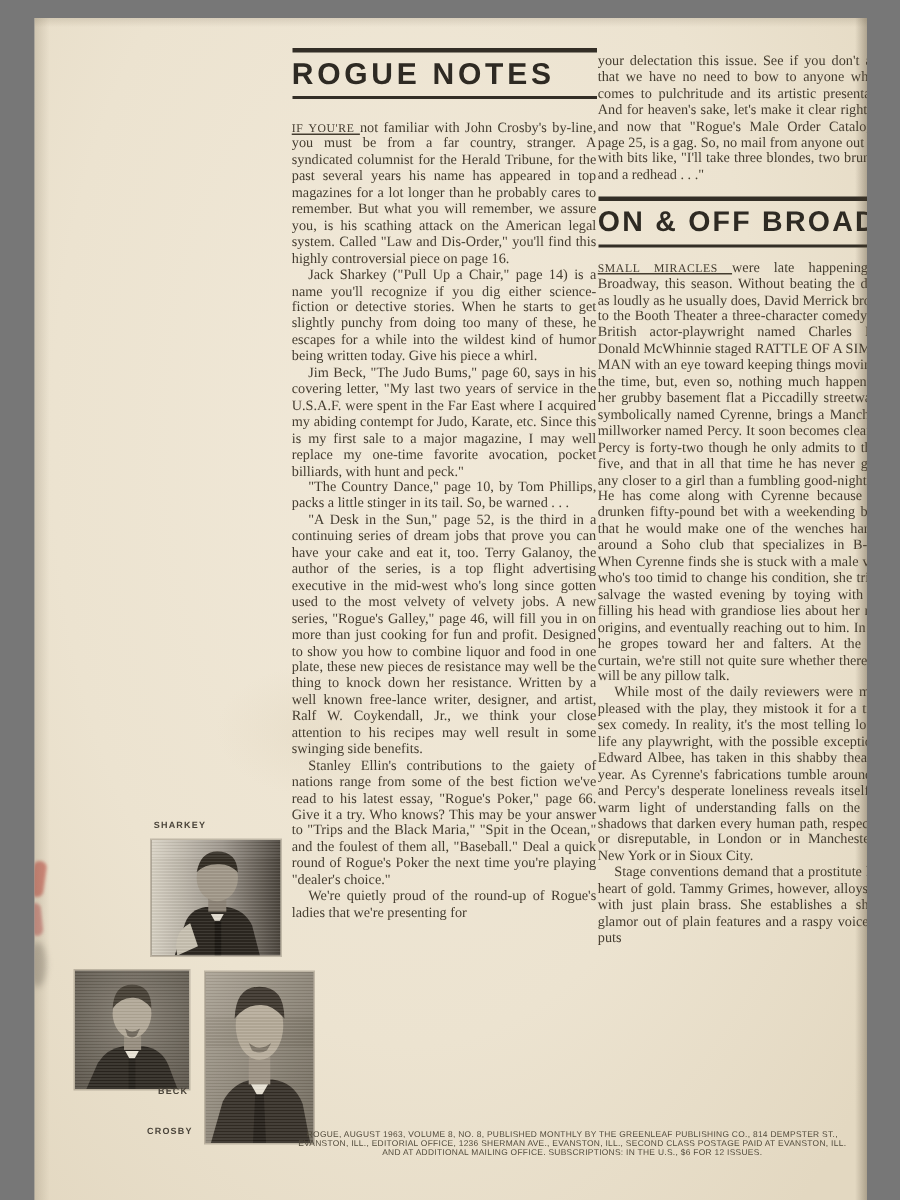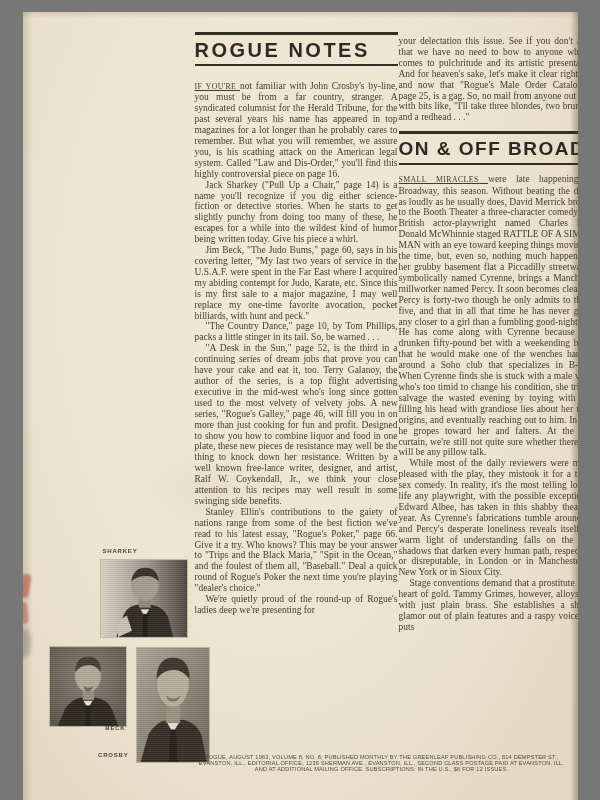--- a/index.html
+++ b/index.html
@@ -88,21 +88,21 @@
       <div class="title">ROGUE NOTES</div>
       <div class="rule-thin"></div>
     </div>
     <div class="plist">
         <p><span class="lead">IF YOU'RE </span>not familiar with John Crosby's by-line, you must be from a far country, stranger. A syndicated columnist for the Herald Tribune, for the past several years his name has appeared in top magazines for a lot longer than he probably cares to remember. But what you will remember, we assure you, is his scathing attack on the American legal system. Called "Law and Dis-Order," you'll find this highly controversial piece on page 16.</p>
         <p>Jack Sharkey ("Pull Up a Chair," page 14) is a name you'll recognize if you dig either science-fiction or detective stories. When he starts to get slightly punchy from doing too many of these, he escapes for a while into the wildest kind of humor being written today. Give his piece a whirl.</p>
         <p>Jim Beck, "The Judo Bums," page 60, says in his covering letter, "My last two years of service in the U.S.A.F. were spent in the Far East where I acquired my abiding contempt for Judo, Karate, etc. Since this is my first sale to a major magazine, I may well replace my one-time favorite avocation, pocket billiards, with hunt and peck."</p>
         <p>"The Country Dance," page 10, by Tom Phillips, packs a little stinger in its tail. So, be warned . . .</p>
         <p>"A Desk in the Sun," page 52, is the third in a continuing series of dream jobs that prove you can have your cake and eat it, too. Terry Galanoy, the author of the series, is a top flight advertising executive in the mid-west who's long since gotten used to the most velvety of velvety jobs. A new series, "Rogue's Galley," page 46, will fill you in on more than just cooking for fun and profit. Designed to show you how to combine liquor and food in one plate, these new pieces de resistance may well be the thing to knock down her resistance. Written by a well known free-lance writer, designer, and artist, Ralf W. Coykendall, Jr., we think your close attention to his recipes may well result in some swinging side benefits.</p>
         <p>Stanley Ellin's contributions to the gaiety of nations range from some of the best fiction we've read to his latest essay, "Rogue's Poker," page 66. Give it a try. Who knows? This may be your answer to "Trips and the Black Maria," "Spit in the Ocean," and the foulest of them all, "Baseball." Deal a quick round of Rogue's Poker the next time you're playing "dealer's choice."</p>
-        <p>We're quietly proud of the round-up of Rogue's ladies deep we're presenting for</p>
+        <p>We're quietly proud of the round-up of Rogue's ladies that we're presenting for</p>
       </div>
   </div>
 
   <div class="col col-right">
     <div class="plist intro">
         <p>your delectation this issue. See if you don't agree that we have no need to bow to anyone when it comes to pulchritude and its artistic presentation. And for heaven's sake, let's make it clear right here and now that "Rogue's Male Order Catalogue," page 25, is a gag. So, no mail from anyone out there with bits like, "I'll take three blondes, two brunettes and a redhead . . ."</p>
       </div>
     <div class="sec-head broadway">
       <div class="rule-thick"></div>
       <div class="title">ON &amp; OFF BROADWAY</div>

